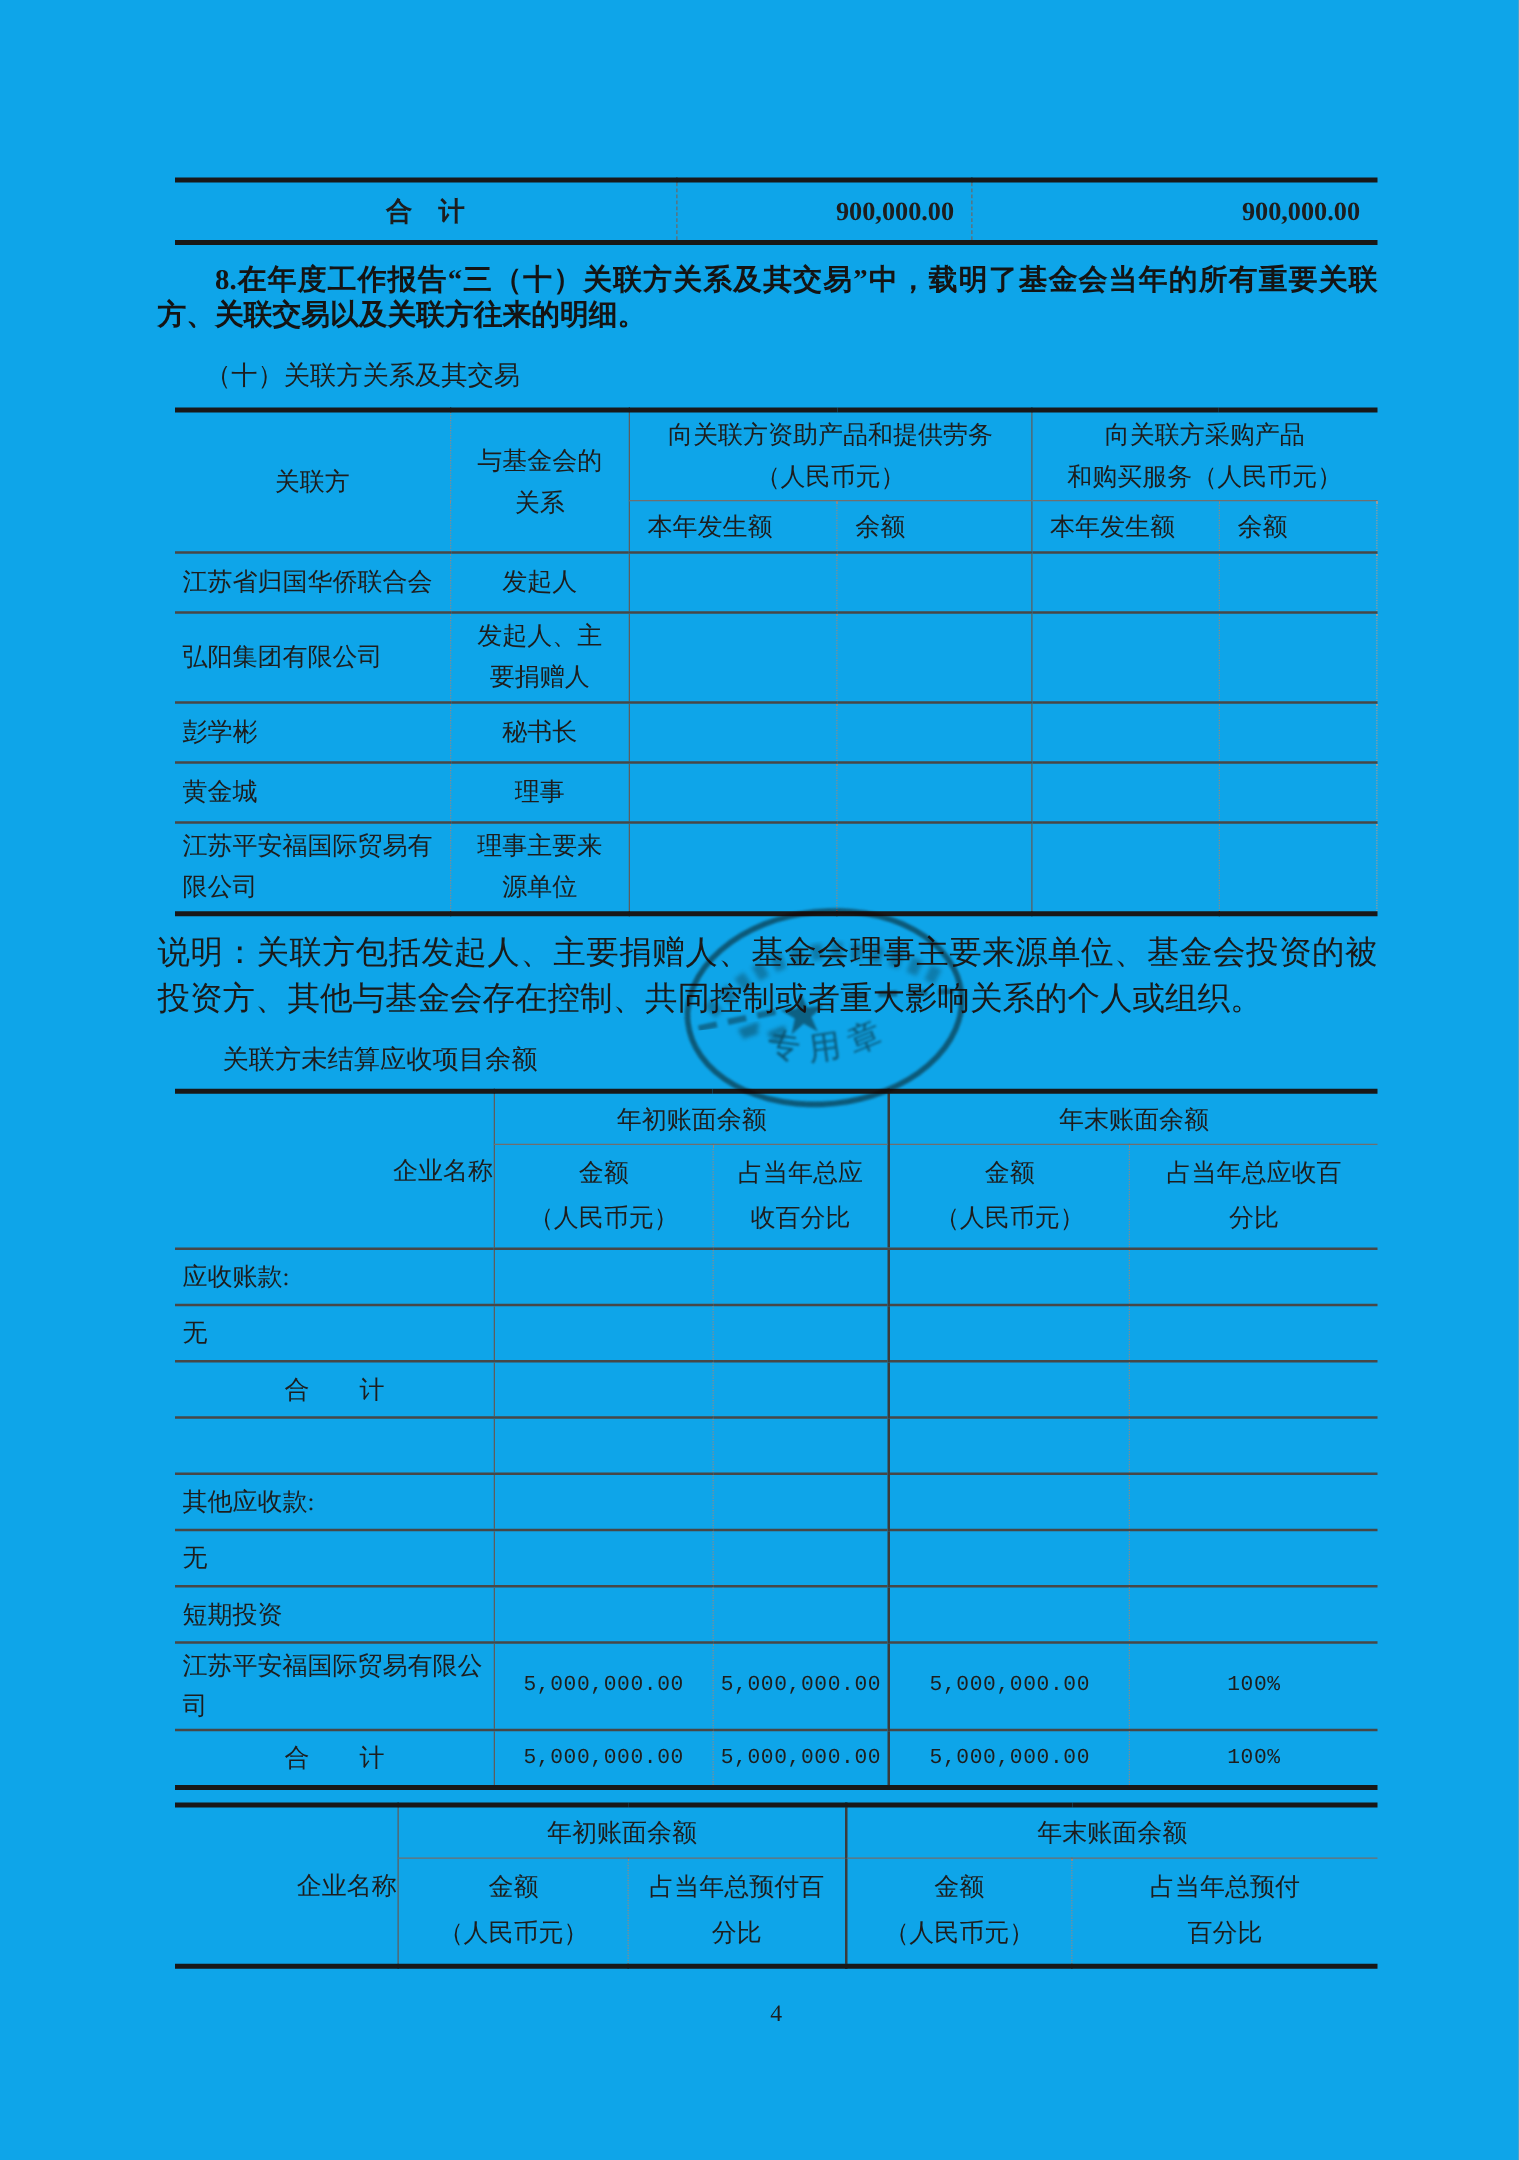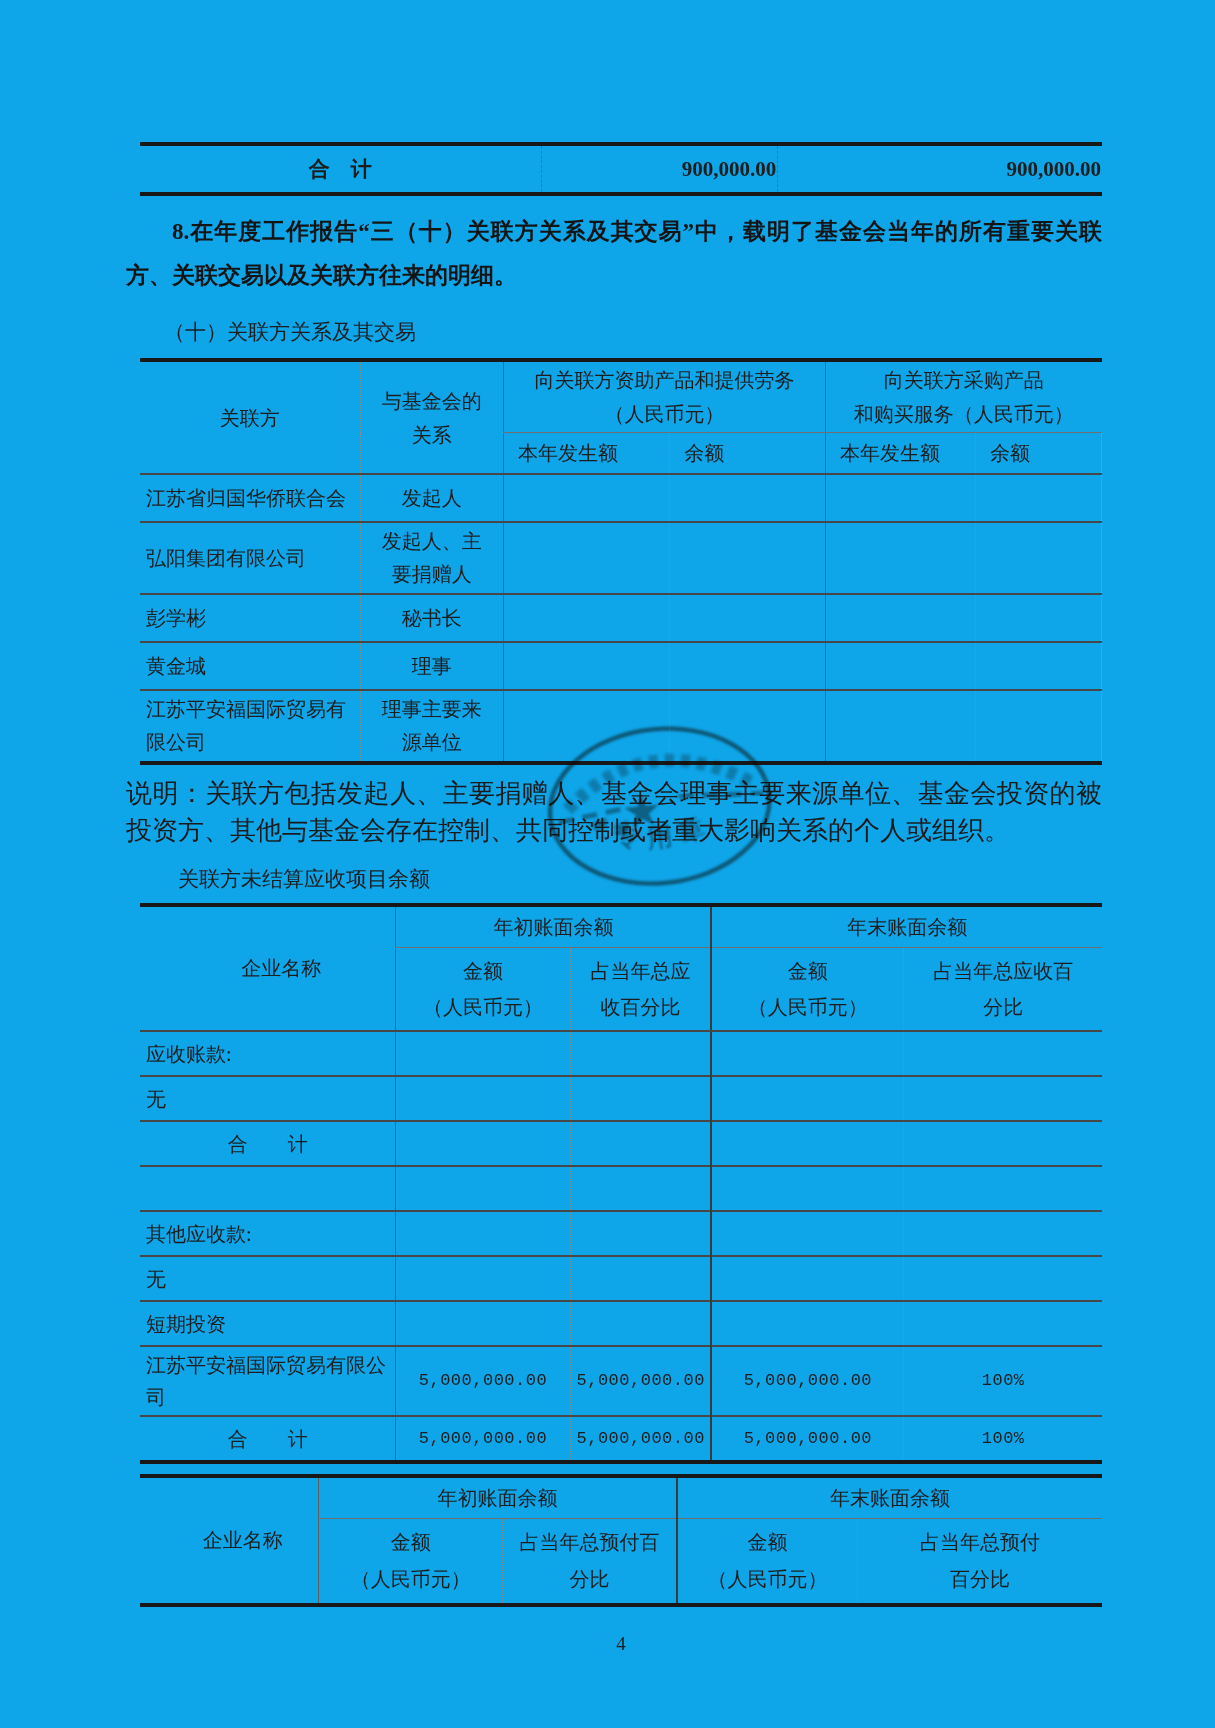--- a/index.html
+++ b/index.html
@@ -21,21 +21,21 @@
     width:962px;
     margin-left:14px;
     border-top:4px solid #181818;
     border-bottom:4px solid #181818;
     font-size:20px;
   }
   table.tbl th{font-weight:normal;}
   .pre{white-space:pre-line;}
   .ctr{text-align:center;}
   .left{text-align:left;padding-left:7px;}
-  .right{text-align:right;padding-right:1px;}
+  .right{text-align:right;padding-right:14px;}
   .cell{height:40px;padding:2px 6px;line-height:32px;vertical-align:middle;}
   .num{font-family:"Liberation Mono", monospace;font-size:17px;letter-spacing:.5px;}
 
   
   .v-dot {border-left:1px dotted #8a8a8a;}
   .v-thin{border-left:1px solid #5d5d5d;}
   .v-dark{border-left:2px solid #3b3b3b;}
   .v-dash{border-left:1px dashed #6a6a6a;}
   .v-dot-r{border-right:1px dotted #9a9a9a;}
 
@@ -45,21 +45,21 @@
   .sub-b th{border-bottom:2px solid #474747;}
 
   
   .frag{margin-top:142px;}
   .frag td{height:44px;font-size:21px;font-weight:600;}
 
   
   .p8{
     margin:14px 0 0 0;width:976px;
     font-size:23px;font-weight:bold;color:#141414;
-    line-height:44px;text-indent:2em;text-align:justify;
+    line-height:28px;text-indent:2em;text-align:justify;
   }
 
   
   .sec-title{margin-top:20px;padding-left:38px;font-size:21px;}
   .tbl-title{margin-top:16px;padding-left:52px;font-size:21px;}
   .tbl-title.prepaid{margin-top:58px;}
 
   
   .t1{margin-top:12px;}
   .t1 tr.h1 th{height:66px;line-height:34px;vertical-align:middle;}
@@ -68,21 +68,21 @@
   .t1 .cell{height:42px;}
 
   
   .t2{margin-top:10px;}
   .t2 tr.hg th{height:38px;vertical-align:middle;}
   .t2 tr.hs th{height:80px;line-height:36px;vertical-align:middle;}
   .t2 td.cell{height:39px;}
   .t3{margin-top:10px;}
   .t3 tr.hg th{height:38px;vertical-align:middle;}
   .t3 tr.hs th{height:82px;line-height:37px;vertical-align:middle;}
-  .co-head{text-align:center;padding-left:28px;vertical-align:middle;}
+  .co-head{text-align:right;padding-left:28px;vertical-align:middle;}
 
   
   .note{
     margin:10px 0 0 0;width:976px;
     font-size:26px;line-height:37px;text-align:justify;color:#1a1a1a;
   }
   .pagenum{margin-top:26px;width:962px;margin-left:14px;text-align:center;font-size:19px;}
 
   
   .stamp{

